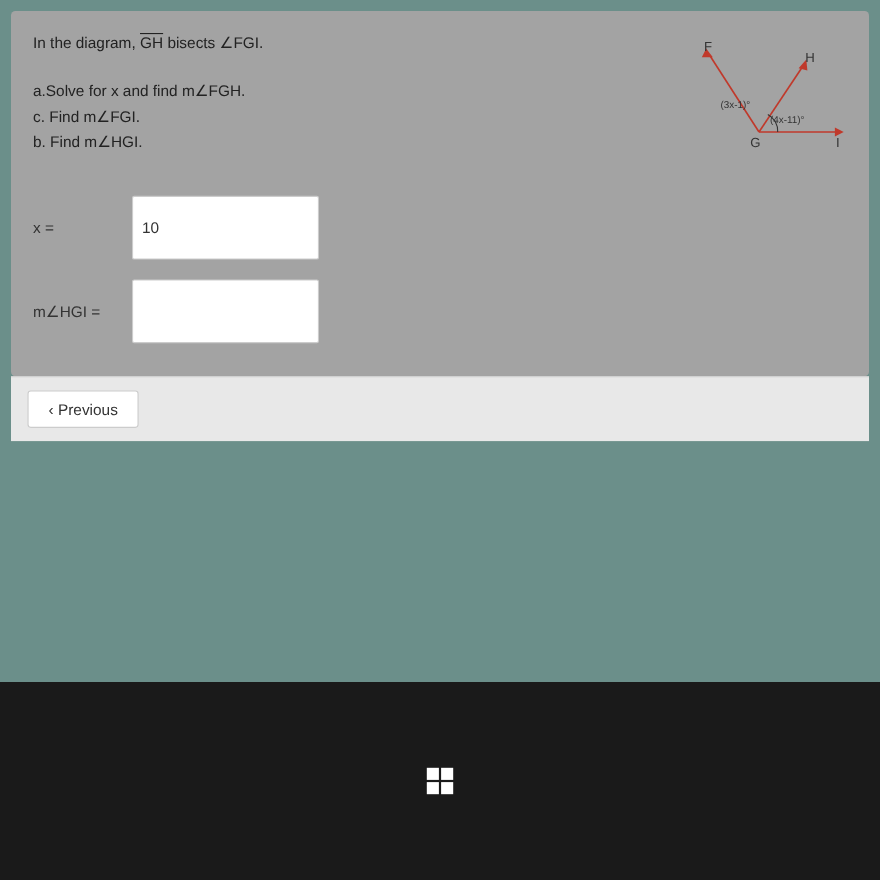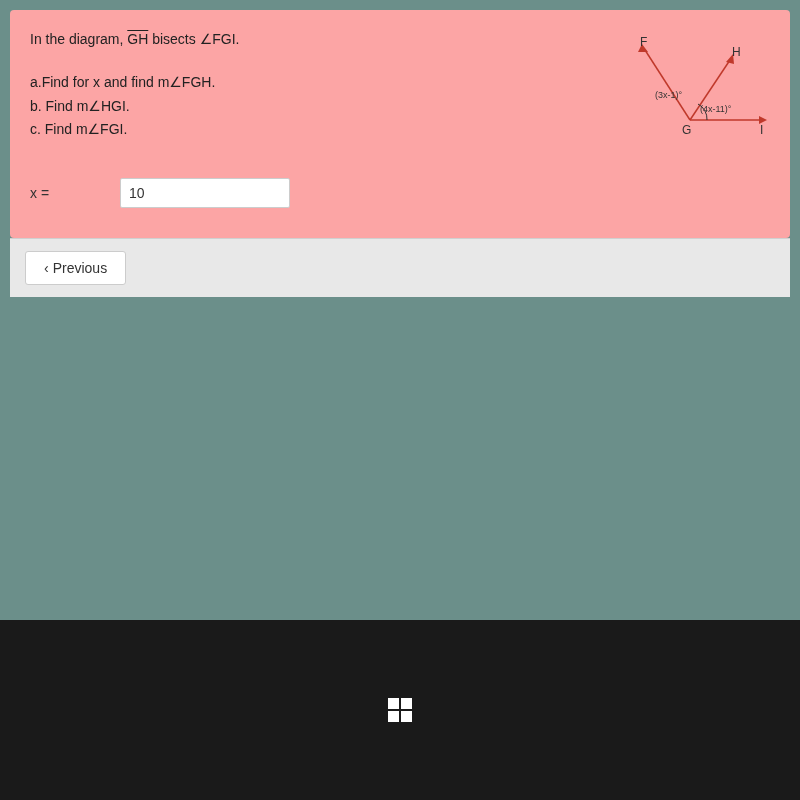--- a/index.html
+++ b/index.html
@@ -8,21 +8,21 @@
       background: #6b8f8a;
       font-family: Arial, sans-serif;
       width: 800px;
       height: 800px;
       overflow: hidden;
       display: flex;
       flex-direction: column;
     }
 
     .main-card {
-      background: #fca5a5;
+      background: #a3a3a3;
       margin: 10px 10px 0 10px;
       padding: 20px 20px 30px 20px;
       border-radius: 4px;
       flex: 0 0 auto;
     }
 
     .problem-header {
       font-size: 14px;
       color: #222;
       margin-bottom: 10px;
@@ -61,21 +61,21 @@
     }
 
     .input-label {
       min-width: 90px;
       font-size: 14px;
     }
 
     .input-field {
       border: 1px solid #ccc;
       background: #fff;
-      padding: 6px 8px;
+      padding: 20px 8px;
       font-size: 14px;
       width: 170px;
       outline: none;
       border-radius: 2px;
     }
 
     .input-field.filled {
       border-color: #ccc;
       color: #333;
     }
@@ -141,23 +141,23 @@
 </head>
 <body>
 
 <div class="main-card">
   <div class="problem-header">
     <div class="problem-text">
       <p>
         In the diagram, <span class="overline">GH</span> bisects ∠FGI.
       </p>
       <br>
-      <p>a.Find for x and find m∠FGH.</p>
+      <p>a.Solve for x and find m∠FGH.</p>
+      <p>c. Find m∠FGI.</p>
       <p>b. Find m∠HGI.</p>
-      <p>c. Find m∠FGI.</p>
     </div>
 
     <div class="diagram">
       <svg viewBox="0 0 200 130">
 
         <line x1="120" y1="90" x2="75" y2="20" stroke="#c0392b" stroke-width="1.5"></line>
 
         <polygon points="72,14 78,22 68,22" fill="#c0392b"></polygon>
 
         <line x1="120" y1="90" x2="160" y2="30" stroke="#c0392b" stroke-width="1.5"></line>
@@ -180,20 +180,24 @@
       </svg>
     </div>
   </div>
 
   <div class="input-row">
     <span class="input-label">x =</span>
     <input type="text" class="input-field filled" value="10" style="">
   </div>
 
 
+  <div class="input-row">
+    <span class="input-label">m∠HGI =</span>
+    <input type="text" class="input-field" value="" style="">
+  </div>
 
 </div>
 
 <div class="bottom-bar">
   <button class="prev-button">
     <span>‹</span>
     <span>Previous</span>
   </button>
 </div>
 

